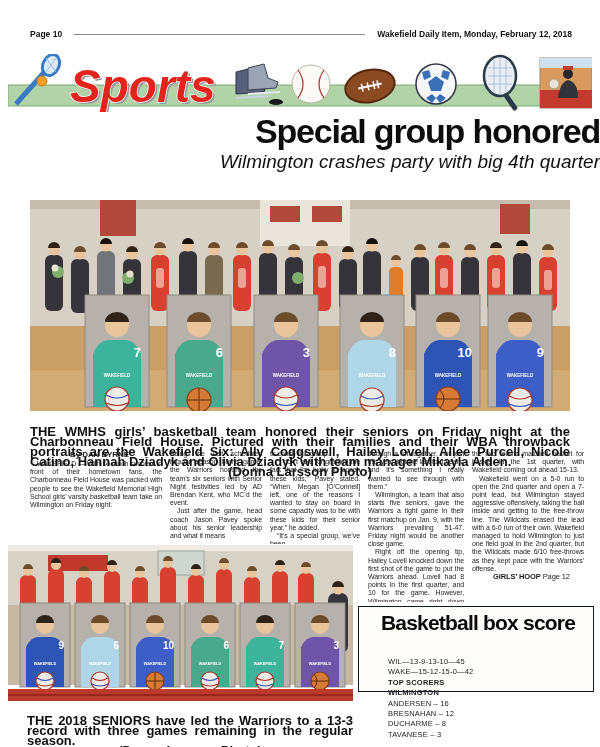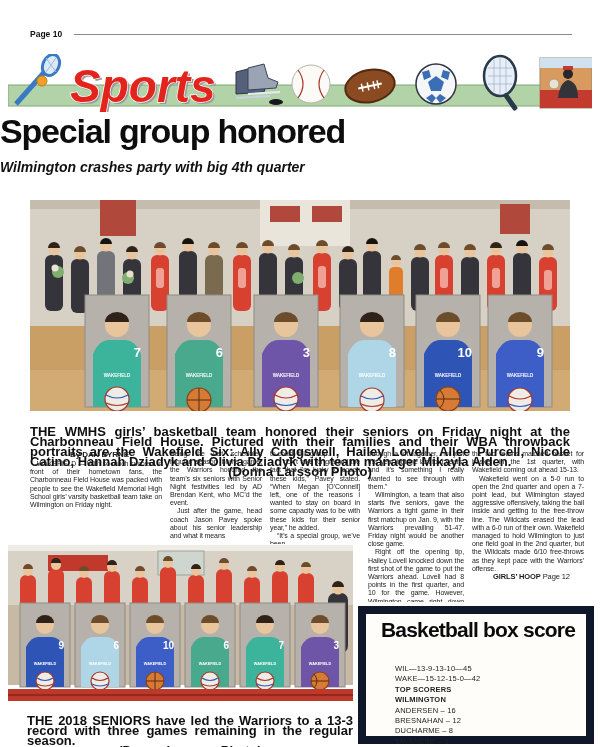--- a/index.html
+++ b/index.html
@@ -11,23 +11,23 @@
        font-size:8.5px;font-weight:bold;white-space:nowrap}
   .hdr .rule{flex:1;border-top:1px solid #8a8a8a;height:0}
 
   
   .banner{position:absolute;left:8px;top:54px;width:584px;height:58px}
   .sports-shadow{font:italic bold 46px "Liberation Sans",sans-serif;fill:#9a9a9a}
   .sports-main{font:italic bold 46px "Liberation Sans",sans-serif;fill:#e3241d;
                stroke:#ffffff;stroke-width:1.4;paint-order:stroke}
 
   
-  .hl{position:absolute;top:114px;left:0;width:600px;text-align:left}
+  .hl{position:absolute;top:114px;left:0;width:600px;text-align:right}
   .hl h1{margin:0;font-size:34px;line-height:35px;letter-spacing:-1.2px;font-weight:bold;color:#0d0d0d}
-  .hl .sub{font-size:14px;font-style:italic;font-weight:bold;margin-top:10px}
+  .hl .sub{font-size:19px;font-style:italic;font-weight:normal;margin-top:2px}
 
   
   .main-photo{position:absolute;left:30px;top:200px;width:540px;height:211px}
   .strip-photo{position:absolute;left:8px;top:545px;width:345px;height:156px}
 
   
   .cap{position:absolute;font-size:13px;font-weight:bold;line-height:10px;text-align:justify;color:#0f0f0f}
   .cap-main{left:30px;top:414px;width:540px}
   .cap-strip{left:27px;top:703px;width:326px}
   .credit{display:block;text-align:center;font-weight:bold}
@@ -40,21 +40,21 @@
   .c1{left:30px;width:132px;height:94px}
   .c2{left:170px;width:92px;height:94px}
   .c3{left:270px;width:90px;height:94px}
   .c4{left:368px;width:96px;height:152px}
   .c5{left:472px;width:112px;height:152px}
   .byline{text-align:center;font-weight:bold;font-size:8px;line-height:10px;margin:0 0 1px;text-indent:0}
   .jump{text-align:center;margin-top:5px;font-size:7.5px;text-indent:0}
   .jump .jb{font-weight:bold}
 
   
-  .box{position:absolute;left:358px;top:606px;width:236px;height:138px;border:8px solid #0f172a;
+  .box{position:absolute;left:358px;top:606px;width:236px;height:86px;border:1px solid #0f172a;
        box-sizing:border-box;padding:4px 8px 0 12px;background:#fffdfa}
   .box h2{margin:0 0 5px;font-size:21px;letter-spacing:-0.8px;text-align:center;color:#0a0a0a}
   .box .bcols{display:flex}
   .box ul{list-style:none;margin:17px;padding:0;font-size:7.5px;line-height:10.4px;letter-spacing:0.2px;color:#222}
   .box ul.bl{width:116px}
   .box li.b{font-weight:bold}
 
   
   svg{display:block}
   .skin{fill:#e9c59e}
@@ -73,20 +73,21 @@
   .lnr{stroke:#a8352a;fill:none;stroke-width:1.2}
   .lnb{stroke:#2e55b5;fill:none;stroke-width:1.2}
   .lnk{stroke:#5a2c10;fill:none;stroke-width:1}
 </style>
 </head>
 <body>
 
 <div class="hdr">
   <span>Page 10</span>
   <span class="rule"></span>
+  <span>Wakefield Daily Item, Monday, February 12, 2018</span>
 </div>
 
 <svg class="banner" viewBox="0 0 584 58">
   <rect x="0" y="31" width="584" height="21" fill="#b2d3a8" stroke="#7ea874" stroke-width="1"></rect>
 
   <g>
     <line x1="8" y1="50" x2="40" y2="14" stroke="#3a79c3" stroke-width="5"></line>
     <ellipse cx="43" cy="11" rx="8" ry="11" fill="#dce9f7" stroke="#3a79c3" stroke-width="3" transform="rotate(25 43 11)"></ellipse>
     <path d="M38,4 L48,18 M48,4 L38,18" stroke="#9db9d8" stroke-width="1"></path>
     <circle cx="34" cy="27" r="5" fill="#f0a028" stroke="#c77d12" stroke-width="1"></circle>

